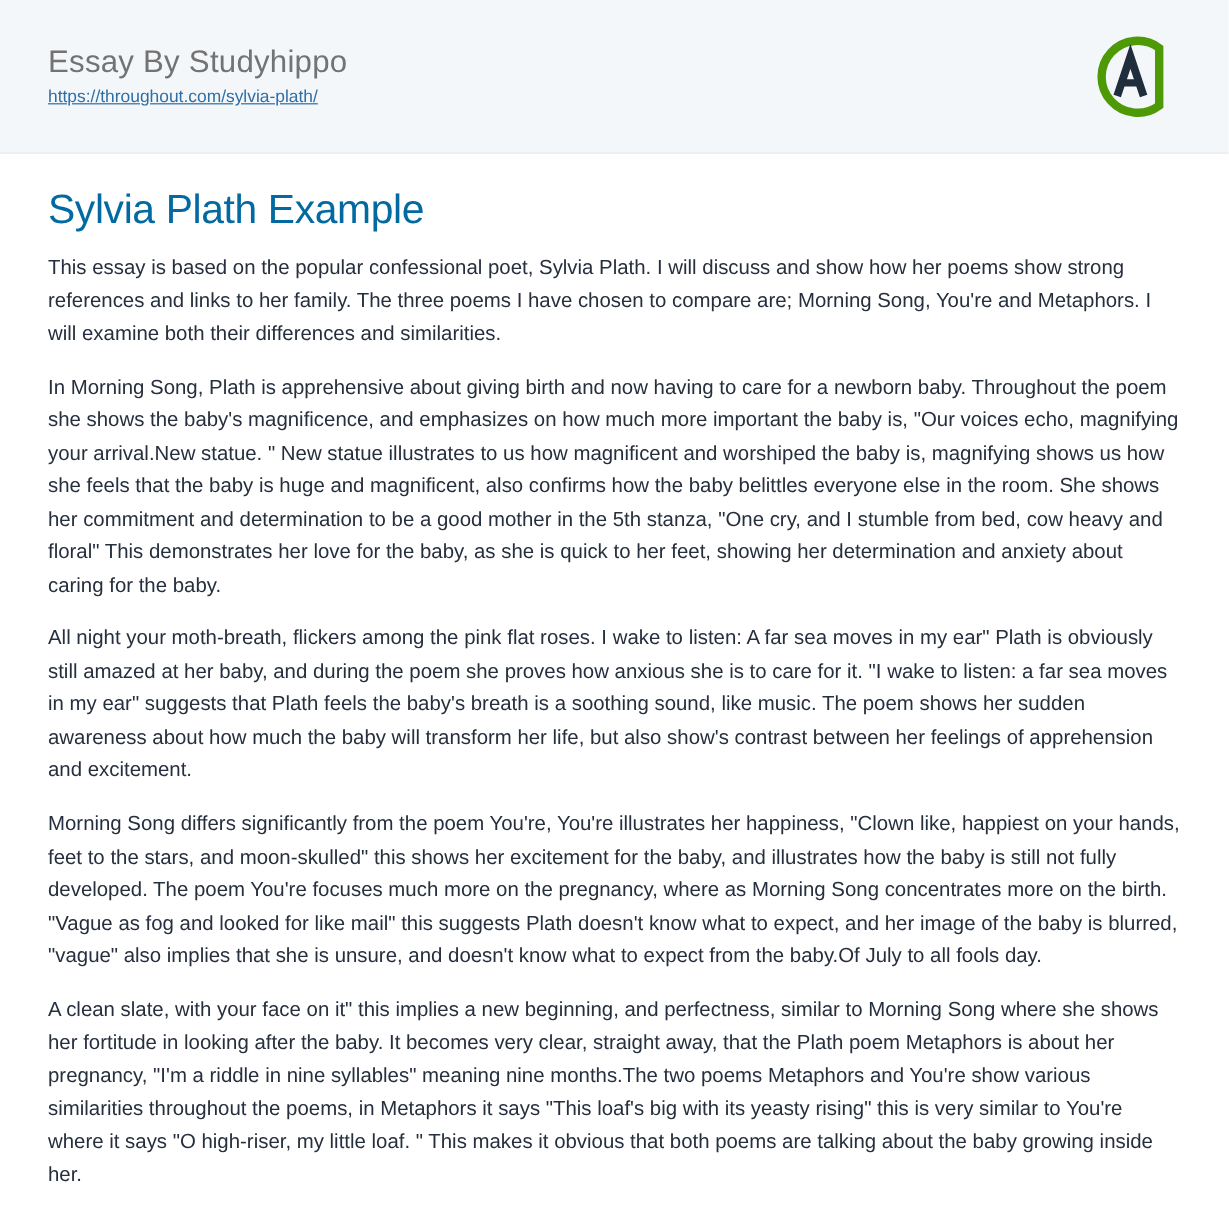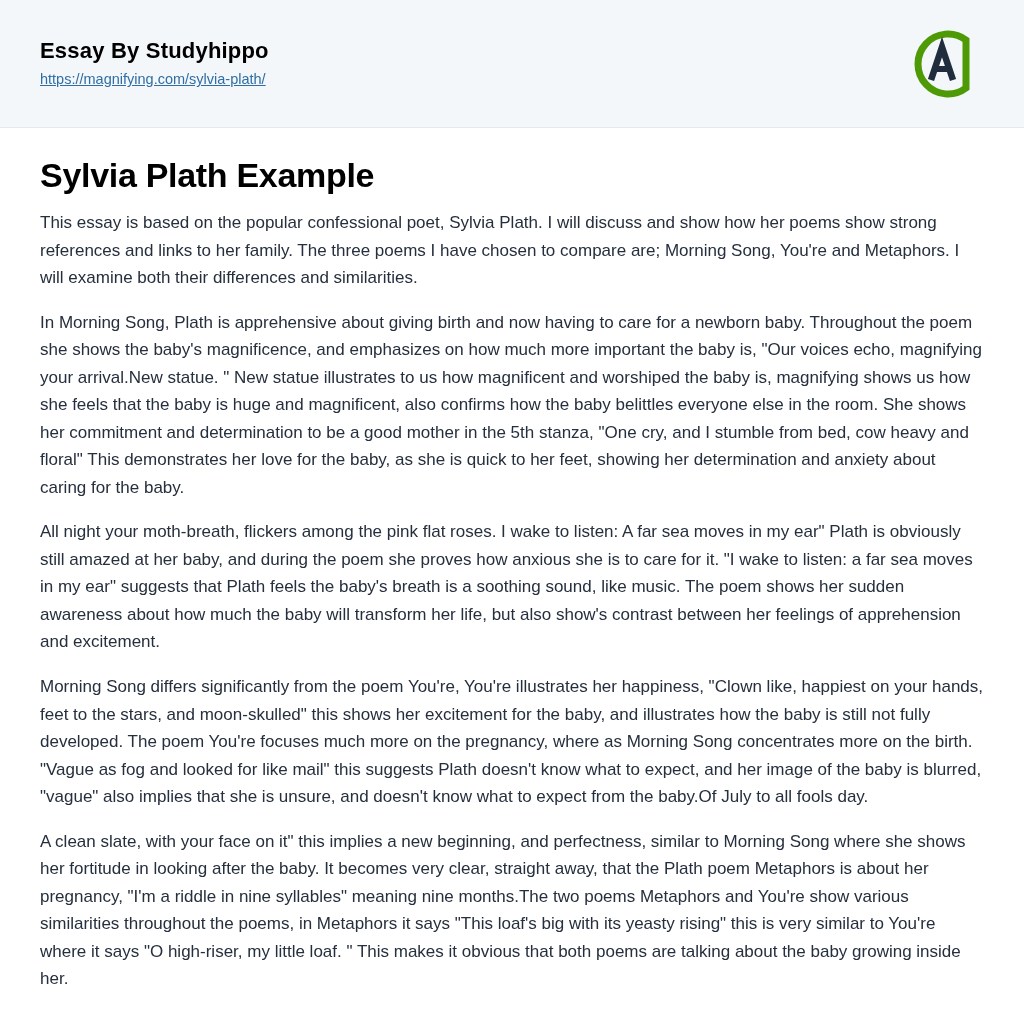--- a/index.html
+++ b/index.html
@@ -22,23 +22,23 @@
     align-items: center;
     justify-content: space-between;
     padding: 0 40px;
   }
   .brand-block {
     display: flex;
     flex-direction: column;
     gap: 10px;
   }
   .brand-title {
-    font-size: 22px;
-    font-weight: bold;
-    color: #000000;
+    font-size: 26px;
+    font-weight: normal;
+    color: #737373;
     letter-spacing: 0.2px;
     line-height: 1;
   }
   .brand-url {
     font-size: 14.5px;
     color: #2f6ea5;
     line-height: 1;
   }
   .logo-wrap {
     width: 74px;
@@ -46,41 +46,41 @@
     position: relative;
     margin-right: 6px;
   }
 
   
   .doc {
     padding: 28px 40px 0 40px;
   }
   .doc-title {
     font-size: 34px;
-    font-weight: bold;
-    color: #000000;
+    font-weight: normal;
+    color: #0369a1;
     margin: 0 0 14px 0;
     letter-spacing: -0.3px;
   }
   .para {
     font-size: 17px;
     line-height: 1.62;
     color: #262f3d;
     margin: 0 0 17px 0;
     text-align: left;
   }
   .para:last-child { margin-bottom: 0; }
 </style>
 </head>
 <body>
 
 <div class="header">
   <div class="brand-block">
     <div class="brand-title">Essay By Studyhippo</div>
-    <a class="brand-url" href="#">https://magnifying.com/sylvia-plath/</a>
+    <a class="brand-url" href="#">https://throughout.com/sylvia-plath/</a>
   </div>
   <div class="logo-wrap">
     <svg width="74" height="74" viewBox="0 0 74 74" aria-hidden="true">
       <path d="M62 13 A30 30 0 1 0 62 61 L62 50 L62 13 Z" fill="none" stroke="#4e9a06" stroke-width="7" stroke-linecap="butt"></path>
       <path d="M27 53 L38 20 L49 53" fill="none" stroke="#1f2d3d" stroke-width="6.5" stroke-linejoin="miter"></path>
       <path d="M32 42 L44 42" fill="none" stroke="#1f2d3d" stroke-width="6"></path>
     </svg>
   </div>
 </div>
 

